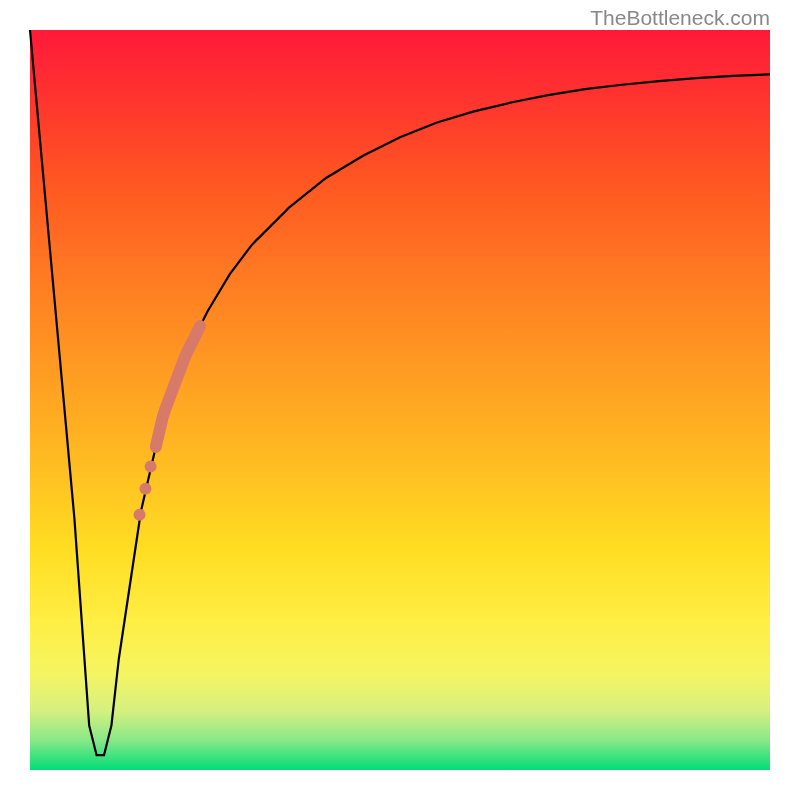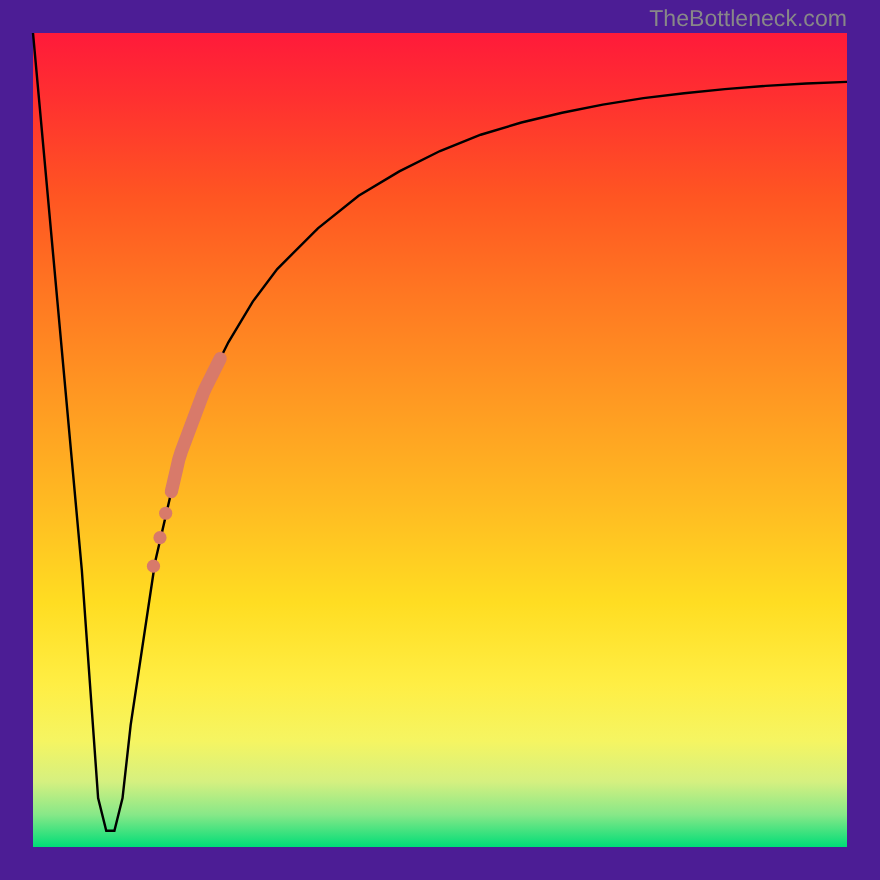--- a/index.html
+++ b/index.html
@@ -7,21 +7,21 @@
     padding: 0;
     background: #000;
     width: 800px;
     height: 800px;
     overflow: hidden;
   }
   .chart-container {
     position: relative;
     width: 800px;
     height: 800px;
-    background: #4c1d95;
+    background: #ffffff;
   }
   .plot-area {
     position: absolute;
     left: 30px;
     top: 30px;
     width: 740px;
     height: 740px;
     background: linear-gradient(to bottom,
       #ff1a3a 0%,
       #ff3030 8%,

